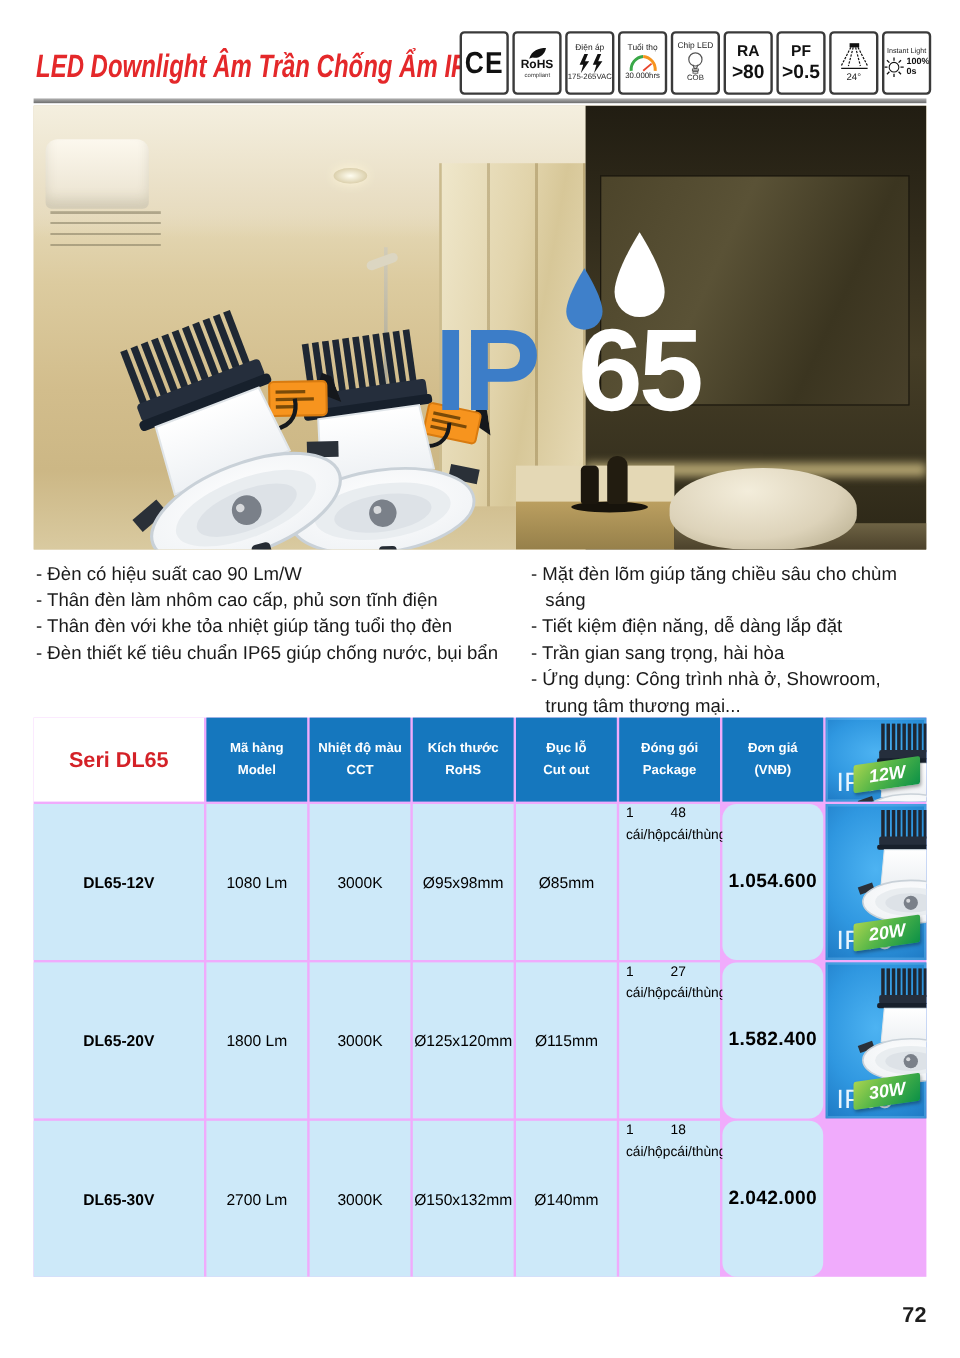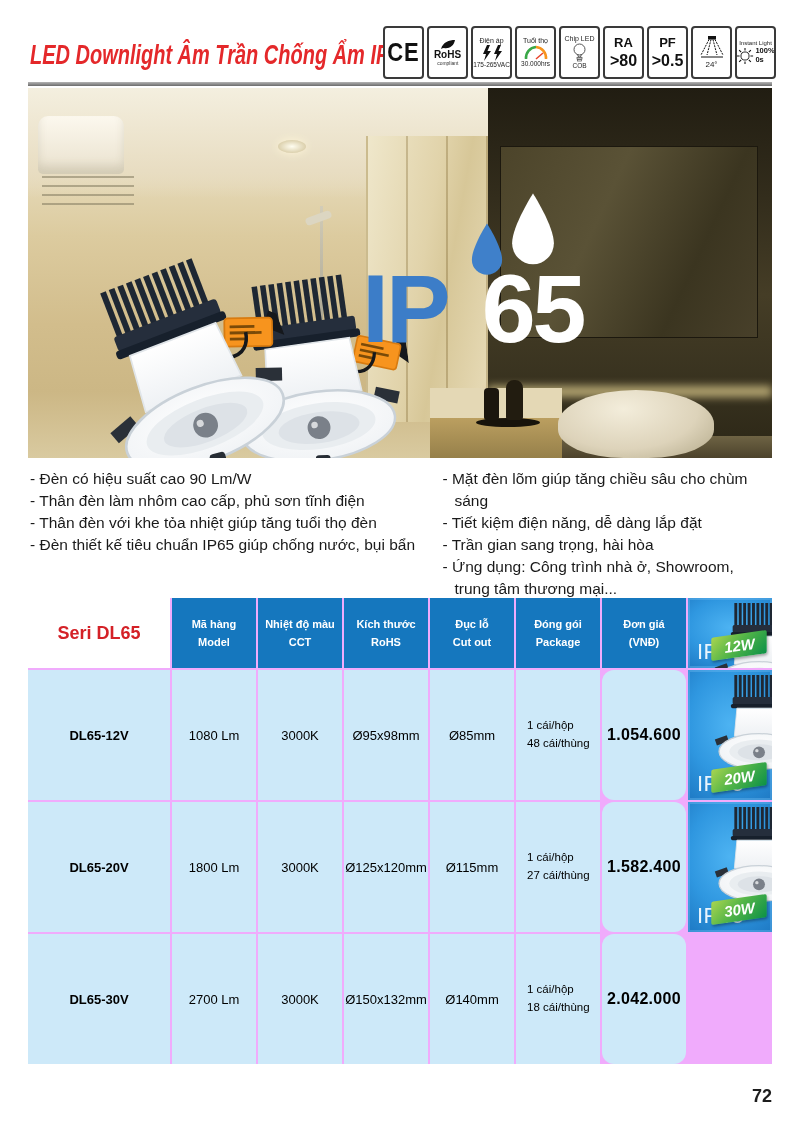--- a/index.html
+++ b/index.html
@@ -81,21 +81,21 @@
   
   .spec-table{ position:absolute; left:28px; top:598px; width:744px; display:grid;
     grid-template-columns:142px repeat(7, 84px); grid-template-rows:70px 130px 130px 130px; gap:2px; background:#f0abfc; }
   .th{ background:#1577be; color:#fff; font-weight:bold; font-size:11px; line-height:1.65;
     display:flex; flex-direction:column; align-items:center; justify-content:center; text-align:center; }
   .th-first{ background:#fff; color:#d42127; font-size:18px; font-weight:bold;
     display:flex; align-items:center; justify-content:center; }
   .td{ background:#cde9f9; display:flex; align-items:center; justify-content:center;
     font-size:13px; color:#000; text-align:center; }
   .td-model{ font-weight:bold; }
-  .td-pack{ flex-direction:column; align-items:flex-start; justify-content:center;
+  .td-pack{ flex-direction:row; align-items:flex-start; justify-content:center;
     font-size:11.5px; line-height:1.55; padding-left:11px; text-align:left; }
   .td-price{ font-weight:bold; font-size:16px; letter-spacing:.3px;border-radius:12px; }
   .td-product{ position:relative; overflow:hidden;
     background:radial-gradient(ellipse 95% 78% at 50% 42%, #4db3f2 0%, #2f97e0 52%, #1a72bd 100%);
     box-shadow:inset 0 0 0 2px rgba(120,195,245,.35); }
   .cell-dl{ position:absolute; left:20px; top:3px; width:102px; height:106px; }
   .ip-label{ position:absolute; left:9px; bottom:3px; color:#e9f5fd; font-size:22px; letter-spacing:.5px; }
   .watt-badge{ position:absolute; right:5px; bottom:11px; width:56px; height:23px; border-radius:2px;
     transform:rotate(-8deg) skewX(-8deg); box-shadow:1px 2px 3px rgba(0,0,0,.35);
     background:linear-gradient(135deg,#a9d44f 0%,#55b648 45%,#0c9147 100%);

